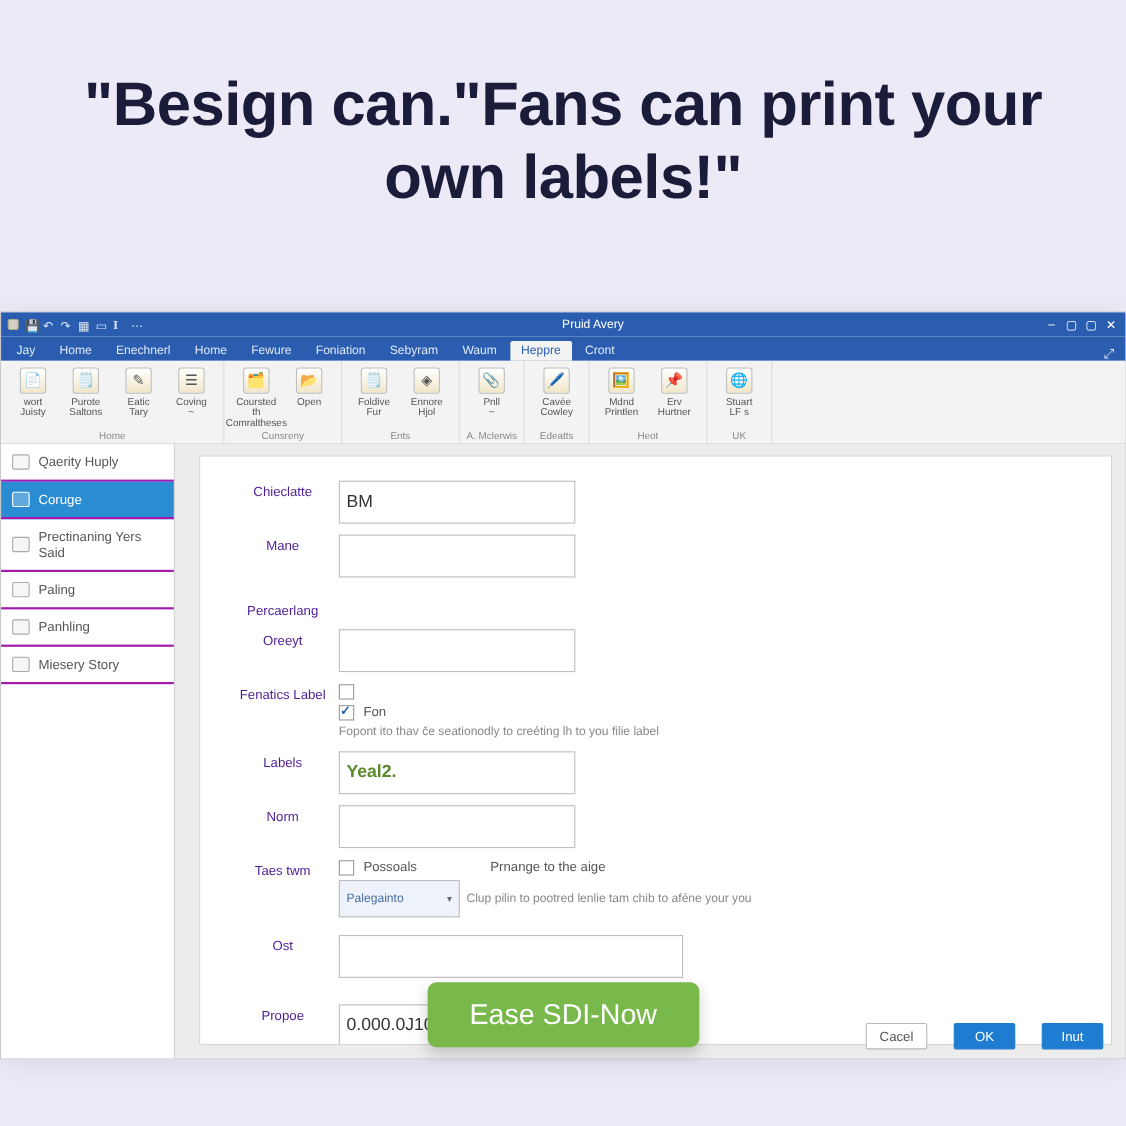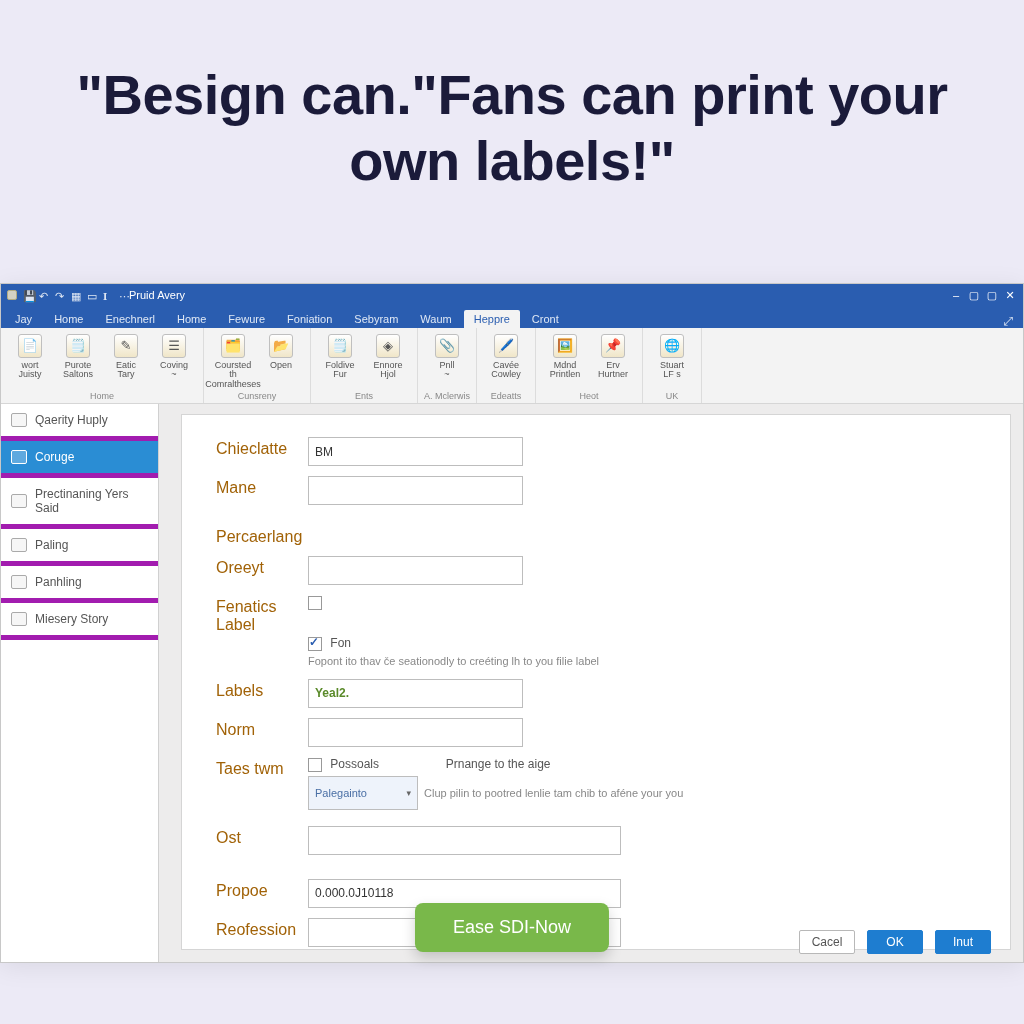--- a/index.html
+++ b/index.html
@@ -27,21 +27,21 @@
     box-shadow: 0 4px 24px rgba(0,0,0,0.08);
   }
   
   .titlebar {
     height: 22px; background: #2a5db0;
     display: flex; align-items: center;
     color: #fff; font-size: 11px;
   }
   .titlebar .qat { display:flex; gap:6px; padding-left:6px; align-items:center;}
   .titlebar .qat span{ width:10px; height:10px; display:inline-block; opacity:.85;}
-  .titlebar .title { flex:1; text-align:left; }
+  .titlebar .title { flex:1; text-align:center; }
   .titlebar .winbtns { display:flex; gap:4px; padding-right:6px;}
   .titlebar .winbtns span{ width:14px; text-align:center; font-size:11px;}
   
   .ribbon-tabs {
     height: 22px; background:#2a5db0; color:#dfe8f5;
     display:flex; align-items:flex-end; font-size:11px;
     padding-left:4px; gap:2px;justify-content:center;
   }
   .ribbon-tabs .tab {
     padding:3px 10px 3px; cursor:default;
@@ -82,47 +82,47 @@
     background:#edecec;
     display:flex;
   }
   .sidebar {
     width:158px; background:#fff; border-right:1px solid #d0d0d0;
     font-size:12px; color:#555;
   }
   .side-item {
     display:flex; align-items:center; gap:8px;
     padding:9px 10px;
-    border-bottom:5px solid #a21caf;
+    border-bottom:2px solid #a21caf;
   }
   .side-item.active { background:#2a8dd4; color:#fff; }
   .side-item .sic {
     width:16px; height:14px; border:1px solid #aaa; border-radius:2px;
     display:inline-block; flex-shrink:0;
     background:#f6f6f6;
   }
   .side-item.active .sic{ border-color:#fff; background:rgba(255,255,255,.25);}
   .formpanel {
     flex:1; margin:10px 12px 12px 22px;
     background:#fff; border:1px solid #d5d5d5;
     padding:22px 34px 18px 34px;
     font-size:12px; color:#555;
     overflow:hidden;
   }
   .frow {
     display:flex; align-items:flex-start; gap:10px;
     margin-bottom:10px;
   }
   .frow .lbl {
-    width:82px; text-align:left; color:#a16207; font-size:16px; padding-top:3px;
+    width:82px; text-align:center; color:#4c1d95; font-size:12px; padding-top:3px;
   }
   .frow .ctl { flex:1; }
   .txt {
-    width:215px; height:29px; border:1px solid #bdbdbd;
-    padding:2px 6px; font-size:12px; color:#333;
+    width:215px; height:39px; border:1px solid #bdbdbd;
+    padding:2px 6px; font-size:16px; color:#333;
     background:#fff;
   }
   .txt.wide { width:215px;}
   .txt.long { width:313px;}
   .helper { font-size:11px; color:#888; margin-top:4px;}
   .chk { width:14px; height:14px; border:1px solid #999; display:inline-block;
          vertical-align:middle; margin-right:5px; position:relative;}
   .chk.checked::after{content:"✓"; position:absolute; top:-3px; left:0; font-size:12px; color:#2a5db0; font-weight:700;}
   .chk.checked.blue{ background:#1e7dd0; border-color:#1e7dd0;}
   .chk.checked.blue::after{ color:#fff;}
@@ -132,35 +132,35 @@
     padding:16px 6px; font-size:11px; color:#4a6fa5;
   }
   .combo .carrot{ font-size:9px; color:#666;}
   .emp-combo {
     width:313px; height:24px; border:1px solid #bdbdbd;
     display:flex; align-items:center; justify-content:space-between;
     padding:0 8px; color:#888; background:#fff;
   }
   
   .footer-btns {
-    position:absolute; right:32px; bottom:8px;
-    display:flex; gap:12px;
+    position:absolute; right:20px; bottom:8px;
+    display:flex; gap:24px;
   }
   .btn {
     min-width:56px; height:24px; font-size:12px;
     border:1px solid #b8b8b8; background:#fff; color:#555;
     border-radius:2px; padding:0 10px;
   }
   .btn.primary { background:#1e7dd0; border-color:#1e7dd0; color:#fff;}
   
   .pill {
     position:absolute; left:50%; transform:translateX(-50%);
     bottom:10px;
     background:#79b84a; color:#fff;
-    font-size:18px; font-weight:500;
+    font-size:26px; font-weight:500;
     padding:14px 38px;
     border-radius:8px;
     box-shadow:0 6px 14px rgba(0,0,0,0.18);
     white-space:nowrap;
   }
 </style>
 </head>
 <body>
 
 <div class="headline">"Besign can."Fans can print your own labels!"</div>

